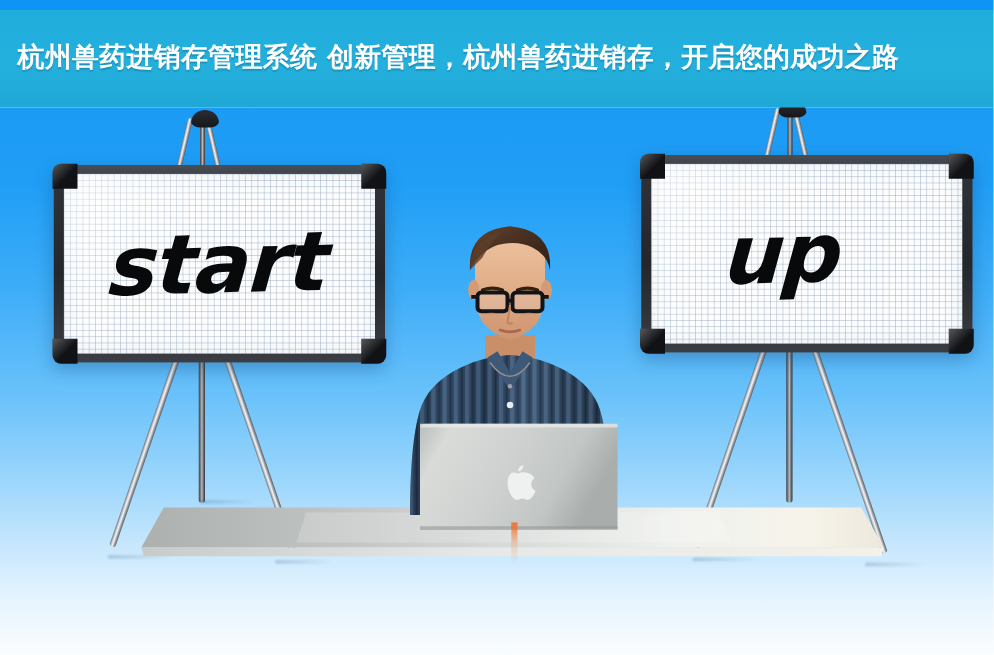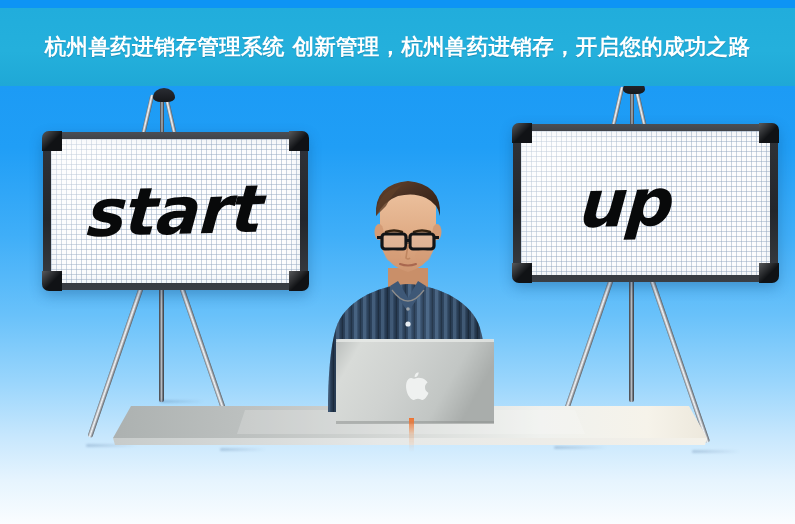--- a/index.html
+++ b/index.html
@@ -20,21 +20,21 @@
   }
   .bg-topstrip {
     position:absolute; left:0; top:0; width:795px; height:8px;
     background:#0D94F5;
   }
 
   
   .header {
     position:absolute; left:0; top:8px; width:795px; height:78px;
     background:linear-gradient(to bottom,#21ADDC 0%,#24B0DC 55%,#1FA8D6 100%);
-    display:flex; align-items:center; justify-content:center;
+    display:flex; align-items:center; 
     z-index:40;
   }
   .header-title {
     color:#ffffff;
     font-size:21.5px;
     font-weight:bold;
     line-height:1.32;
     text-align:center;
     letter-spacing:0.3px;
     padding:0 14px;

